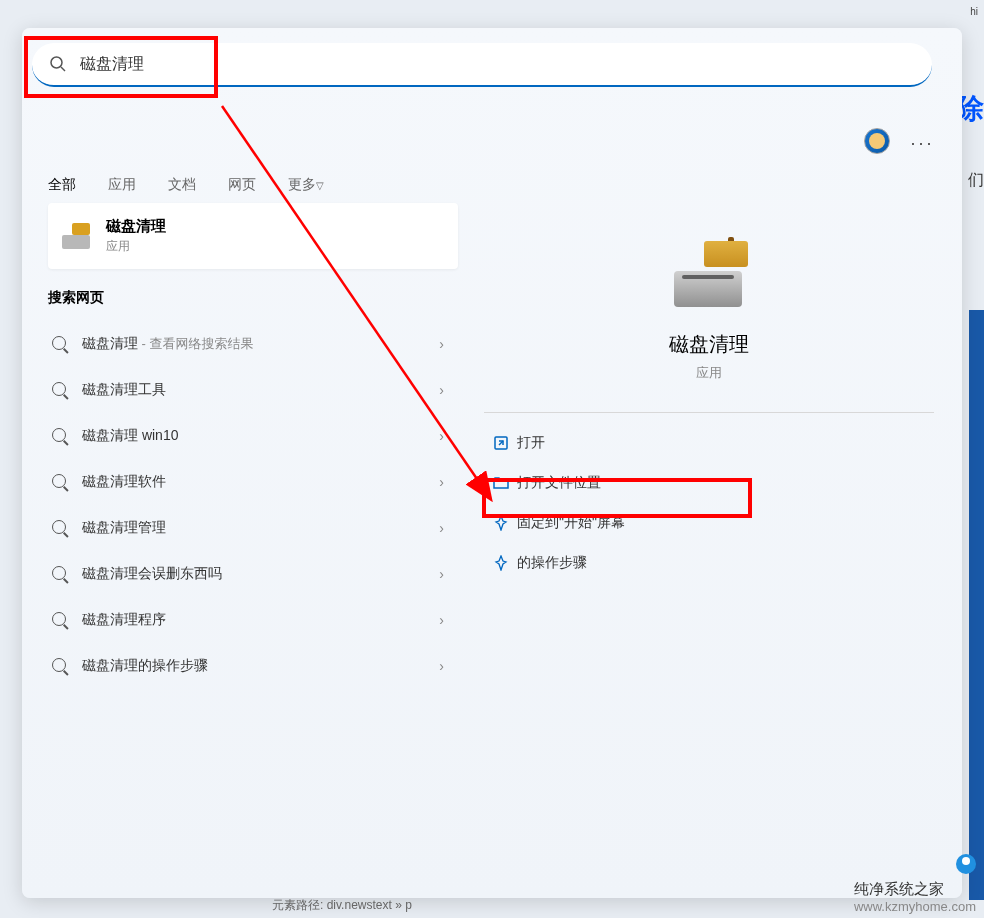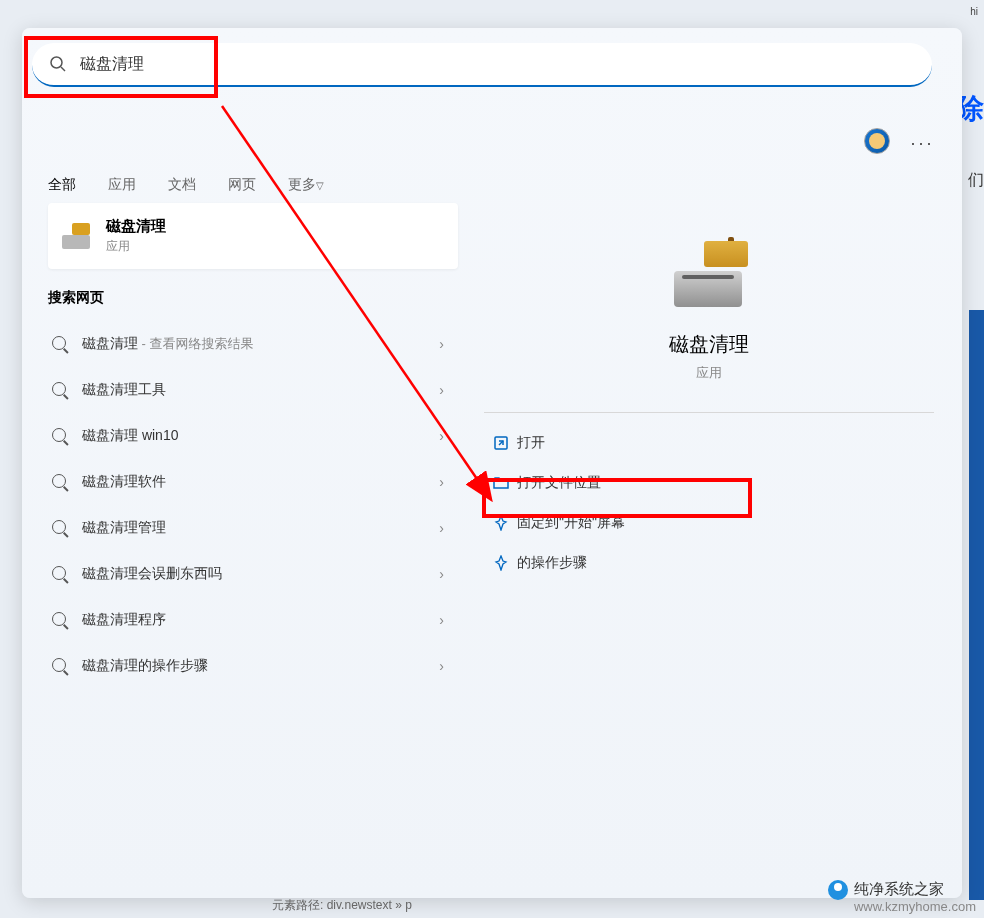--- a/index.html
+++ b/index.html
@@ -460,22 +460,23 @@
       top: 68px;
       z-index: 99;
       pointer-events: none;
     }
     
     .watermark {
       position: absolute;
       right: 8px;
       bottom: 4px;
       display: flex;
-      align-items: flex-start;
+      align-items: flex-end;
       gap: 6px;
+      flex-direction: column;
     }
     
     .wm-icon {
       width: 20px;
       height: 20px;
       background: #2090e0;
       border-radius: 50%;
       position: relative;
     }
     

